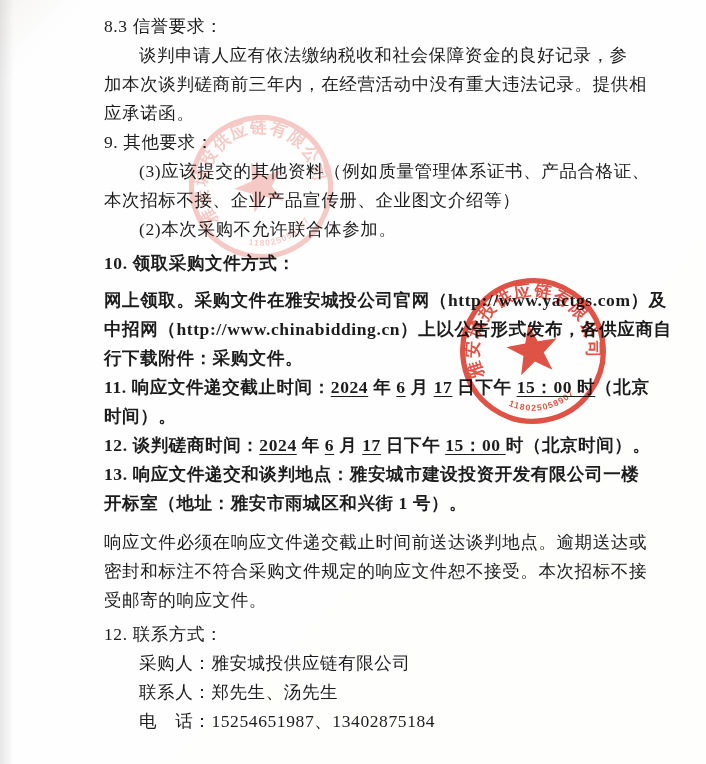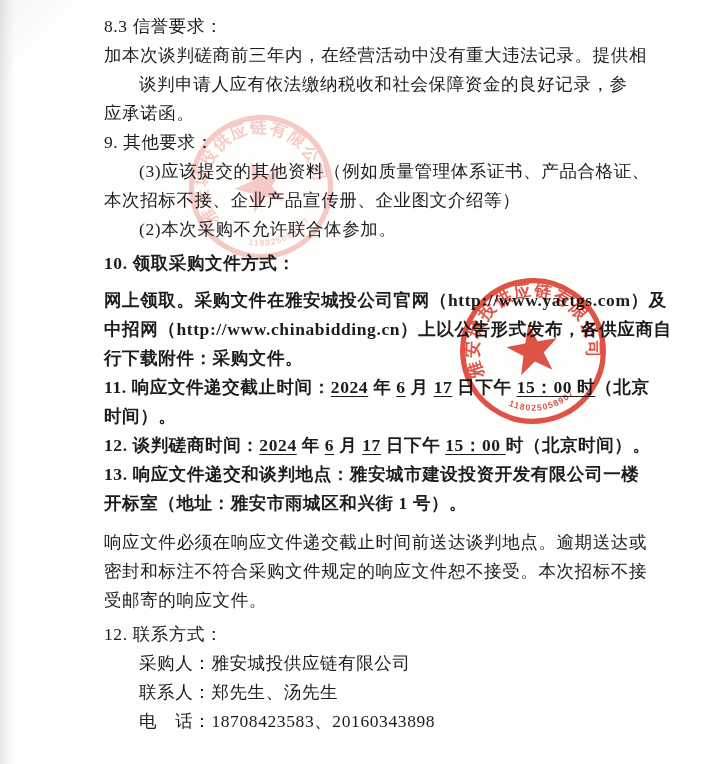--- a/index.html
+++ b/index.html
@@ -57,43 +57,43 @@
   .seal .num-text  { font-size:9px; letter-spacing:1.2px; }
 </style>
 </head>
 <body>
 
 <div class="page">
   <div class="left-edge"></div>
 
   <div id="doc" class="doc">
       <div class="line"><span>8.3 信誉要求：</span></div>
+      <div class="line indent"><span>谈判申请人应有依法缴纳税收和社会保障资金的良好记录，参</span></div>
       <div class="line"><span>加本次谈判磋商前三年内，在经营活动中没有重大违法记录。提供相</span></div>
-      <div class="line indent"><span>谈判申请人应有依法缴纳税收和社会保障资金的良好记录，参</span></div>
       <div class="line"><span>应承诺函。</span></div>
       <div class="line gap-s"><span>9. 其他要求：</span></div>
       <div class="line indent"><span>(3)应该提交的其他资料（例如质量管理体系证书、产品合格证、</span></div>
       <div class="line"><span>本次招标不接、企业产品宣传册、企业图文介绍等）</span></div>
       <div class="line indent"><span>(2)本次采购不允许联合体参加。</span></div>
       <div class="line bold gap-m"><span>10. 领取采购文件方式：</span></div>
       <div class="line bold gap-xs"><span>网上领取。采购文件在雅安城投公司官网（http://www.yactgs.com）及</span></div>
       <div class="line bold"><span>中招网（http://www.chinabidding.cn）上以公告形式发布，各供应商自</span></div>
       <div class="line bold"><span>行下载附件：采购文件。</span></div>
       <div class="line bold"><span>11. 响应文件递交截止时间：</span><span class="u">2024</span><span> 年 </span><span class="u">6</span><span> 月 </span><span class="u">17</span><span> 日下午 </span><span class="u">15：00 时</span><span>（北京</span></div>
       <div class="line bold"><span>时间）。</span></div>
       <div class="line bold gap-s"><span>12. 谈判磋商时间：</span><span class="u">2024</span><span> 年 </span><span class="u">6</span><span> 月 </span><span class="u">17</span><span> 日下午 </span><span class="u">15：00 </span><span>时（北京时间）。</span></div>
       <div class="line bold"><span>13. 响应文件递交和谈判地点：雅安城市建设投资开发有限公司一楼</span></div>
       <div class="line bold"><span>开标室（地址：雅安市雨城区和兴街 1 号）。</span></div>
       <div class="line gap-l"><span>响应文件必须在响应文件递交截止时间前送达谈判地点。逾期送达或</span></div>
       <div class="line"><span>密封和标注不符合采购文件规定的响应文件恕不接受。本次招标不接</span></div>
       <div class="line"><span>受邮寄的响应文件。</span></div>
       <div class="line gap-m"><span>12. 联系方式：</span></div>
       <div class="line indent"><span>采购人：雅安城投供应链有限公司</span></div>
       <div class="line indent"><span>联系人：郑先生、汤先生</span></div>
-      <div class="line indent"><span>电　话：18708423583、20160343898</span></div>
+      <div class="line indent"><span>电　话：15254651987、13402875184</span></div>
     </div>
 
   <div class="seal seal-faint">
     <svg viewBox="0 0 160 160">
       <defs>
         <path id="nameArcF" d="M 25.5,96.6 A 57,57 0 1 1 134.5,96.6"></path>
         <path id="numArcF" d="M 32.5,119.9 A 62,62 0 0 0 127.5,119.9"></path>
       </defs>
       <circle class="ring" cx="80" cy="80" r="73" stroke-width="5.5"></circle>
       <path class="star" d="M80,52 L86.6,70.9 L106.6,71.3 L90.7,83.5 L96.5,102.7 L80,91.2 L63.5,102.7 L69.3,83.5 L53.4,71.3 L73.4,70.9 Z"></path>

